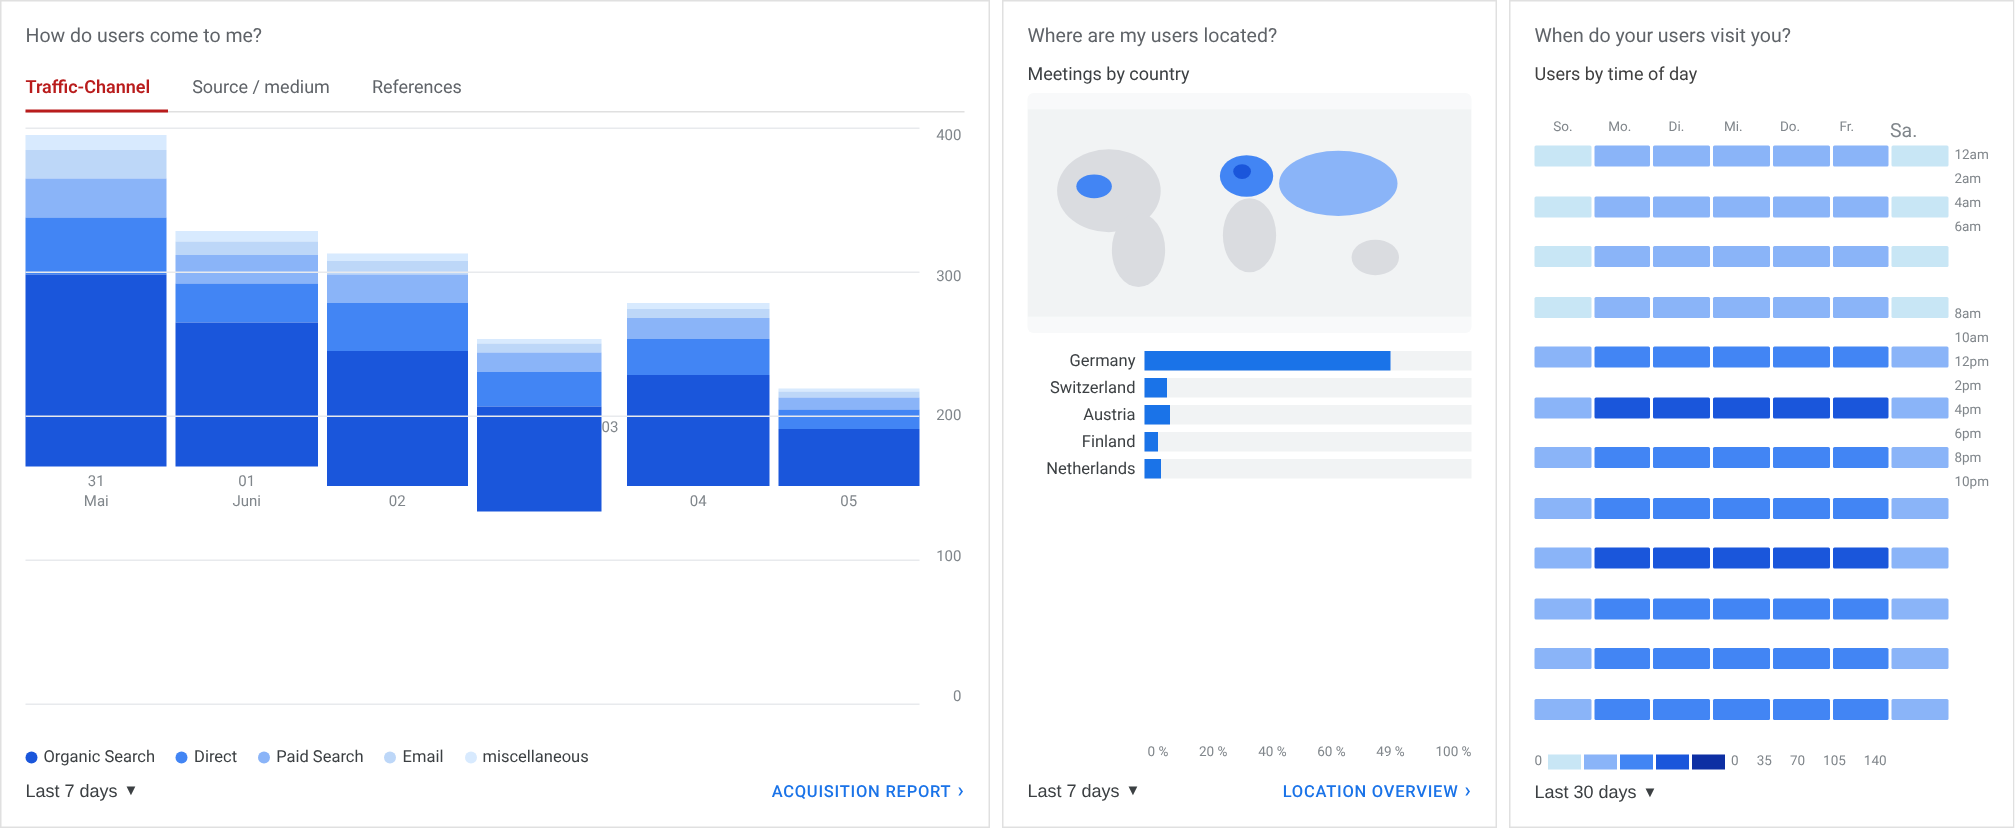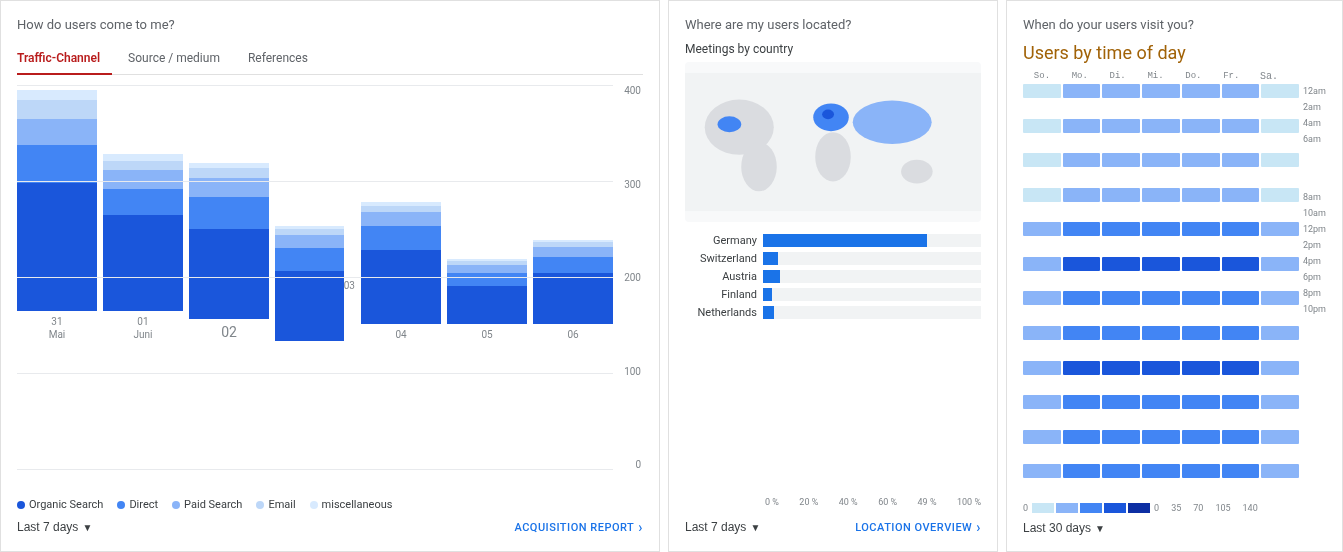--- a/index.html
+++ b/index.html
@@ -120,23 +120,23 @@
       margin-bottom: 12px;
       position: relative;
       overflow: hidden;
     }
     
     .country-bars {
       flex: 1;
     }
     
     .heatmap-title {
-      font-size: 18px;
-      color: #a16207;
-      margin-bottom: 8px;
+      font-size: 12px;
+      color: #404040;
+      margin-bottom: 24px;
     }
   </style>
 </head>
 <body>
 
 <div class="dashboard">
 
   <div class="panel panel-left">
     <div class="panel-title">How do users come to me?</div>
     <div class="tabs">
@@ -193,21 +193,21 @@
               </div>
             </div>
             <div style="display: flex; flex-direction: column; align-items: center; flex: 1 1 0%;">
               <div style="display: flex; flex-direction: column-reverse; width: 100%;">
                 <div style="width: 100%; height: 89.6px; background: rgb(26, 86, 219);"></div>
                 <div style="width: 100%; height: 32px; background: rgb(66, 133, 244);"></div>
                 <div style="width: 100%; height: 19.2px; background: rgb(138, 180, 248);"></div>
                 <div style="width: 100%; height: 9.6px; background: rgb(189, 215, 248);"></div>
                 <div style="width: 100%; height: 5.12px; background: rgb(216, 234, 254);"></div>
               </div>
-              <div style="font-size: 14px; color: rgb(128, 134, 139); margin-top: 4px; text-align: center; line-height: 1.3;">
+              <div style="font-size: 10px; color: rgb(128, 134, 139); margin-top: 4px; text-align: center; line-height: 1.3;">
                 <div>02</div>
                 <div></div>
               </div>
             </div>
             <div style="display: flex; flex-direction: row; align-items: center; flex: 1 1 0%;">
               <div style="display: flex; flex-direction: column-reverse; width: 100%;">
                 <div style="width: 100%; height: 70.4px; background: rgb(26, 86, 219);"></div>
                 <div style="width: 100%; height: 22.4px; background: rgb(66, 133, 244);"></div>
                 <div style="width: 100%; height: 12.8px; background: rgb(138, 180, 248);"></div>
                 <div style="width: 100%; height: 6.4px; background: rgb(189, 215, 248);"></div>
@@ -237,33 +237,20 @@
                 <div style="width: 100%; height: 12.8px; background: rgb(66, 133, 244);"></div>
                 <div style="width: 100%; height: 7.68px; background: rgb(138, 180, 248);"></div>
                 <div style="width: 100%; height: 3.84px; background: rgb(189, 215, 248);"></div>
                 <div style="width: 100%; height: 1.92px; background: rgb(216, 234, 254);"></div>
               </div>
               <div style="font-size: 10px; color: rgb(128, 134, 139); margin-top: 4px; text-align: center; line-height: 1.3;">
                 <div>05</div>
                 <div></div>
               </div>
             </div>
-            <div style="display: flex; flex-direction: column; align-items: center; flex: 1 1 0%;">
-              <div style="display: flex; flex-direction: column-reverse; width: 100%;">
-                <div style="width: 100%; height: 51.2px; background: rgb(26, 86, 219);"></div>
-                <div style="width: 100%; height: 16px; background: rgb(66, 133, 244);"></div>
-                <div style="width: 100%; height: 9.6px; background: rgb(138, 180, 248);"></div>
-                <div style="width: 100%; height: 5.12px; background: rgb(189, 215, 248);"></div>
-                <div style="width: 100%; height: 2.56px; background: rgb(216, 234, 254);"></div>
-              </div>
-              <div style="font-size: 10px; color: rgb(128, 134, 139); margin-top: 4px; text-align: center; line-height: 1.3;">
-                <div>06</div>
-                <div></div>
-              </div>
-            </div>
           </div>
       </div>
     </div>
 
     <div class="legend" id="legend-container" style="display: flex; gap: 14px; flex-wrap: wrap; align-items: center; margin-top: 4px;">
         <div style="display: flex; align-items: center; gap: 4px; font-size: 11px; color: rgb(60, 64, 67);">
           <div style="width: 8px; height: 8px; border-radius: 50%; background: rgb(26, 86, 219);"></div>
           <span>Organic Search</span>
         </div>
         <div style="display: flex; align-items: center; gap: 4px; font-size: 11px; color: rgb(60, 64, 67);">
@@ -374,28 +361,28 @@
         <span>LOCATION OVERVIEW</span>
         <span class="report-link-arrow">›</span>
       </div>
     </div>
   </div>
 
   <div class="panel panel-right">
     <div class="panel-title">When do your users visit you?</div>
     <div class="heatmap-title">Users by time of day</div>
 
-    <div style="display:flex;margin-left:0;margin-bottom:2px;padding-right:38px;font-family:Liberation Mono, monospace;" id="heatmap-col-labels">
+    <div style="display:flex;margin-left:0;margin-bottom:2px;padding-right:38px;" id="heatmap-col-labels">
         <span style="flex: 1 1 0%; text-align: center; font-size: 9px; color: rgb(128, 134, 139);">So.</span>
         <span style="flex: 1 1 0%; text-align: center; font-size: 9px; color: rgb(128, 134, 139);">Mo.</span>
         <span style="flex: 1 1 0%; text-align: center; font-size: 9px; color: rgb(128, 134, 139);">Di.</span>
         <span style="flex: 1 1 0%; text-align: center; font-size: 9px; color: rgb(128, 134, 139);">Mi.</span>
         <span style="flex: 1 1 0%; text-align: center; font-size: 9px; color: rgb(128, 134, 139);">Do.</span>
         <span style="flex: 1 1 0%; text-align: center; font-size: 9px; color: rgb(128, 134, 139);">Fr.</span>
-        <span style="flex: 1 1 0%; text-align: center; font-size: 10px; color: rgb(128, 134, 139);">Sa.</span>
+        <span style="flex: 1 1 0%; text-align: center; font-size: 13px; color: rgb(128, 134, 139);">Sa.</span>
       </div>
 
     <div style="display:flex;gap:4px;flex:1;">
       <div style="display:grid;grid-template-columns:repeat(7,1fr);gap:2px;flex:1;" id="heatmap-grid">
           <div style="height: 14px; border-radius: 1px; background: rgb(200, 230, 245);"></div>
           <div style="height: 14px; border-radius: 1px; background: rgb(138, 180, 248);"></div>
           <div style="height: 14px; border-radius: 1px; background: rgb(138, 180, 248);"></div>
           <div style="height: 14px; border-radius: 1px; background: rgb(138, 180, 248);"></div>
           <div style="height: 14px; border-radius: 1px; background: rgb(138, 180, 248);"></div>
           <div style="height: 14px; border-radius: 1px; background: rgb(138, 180, 248);"></div>

